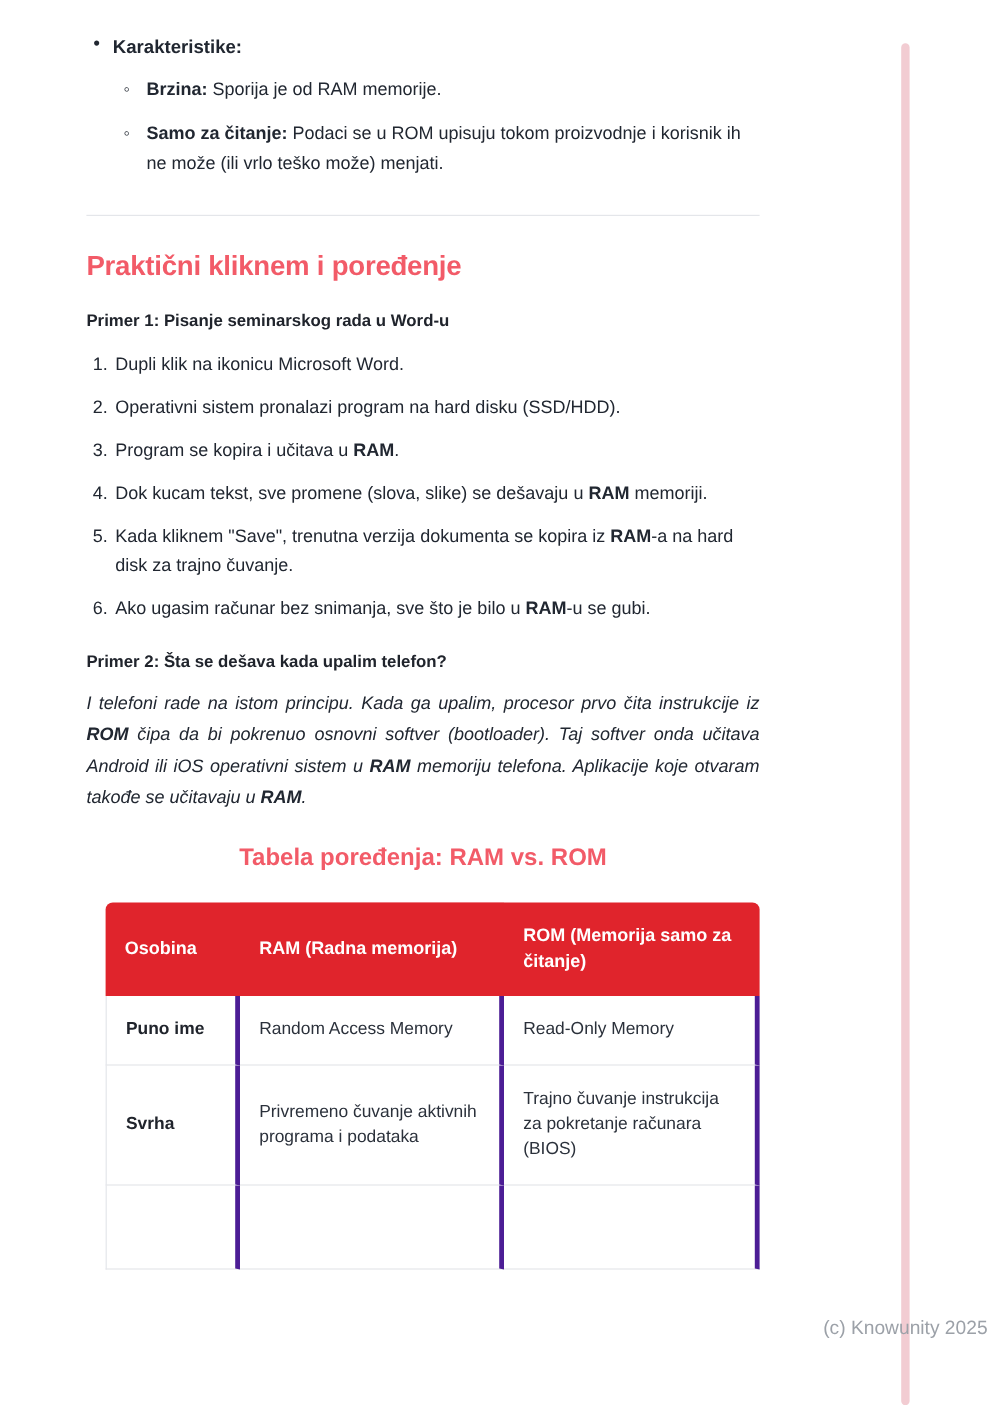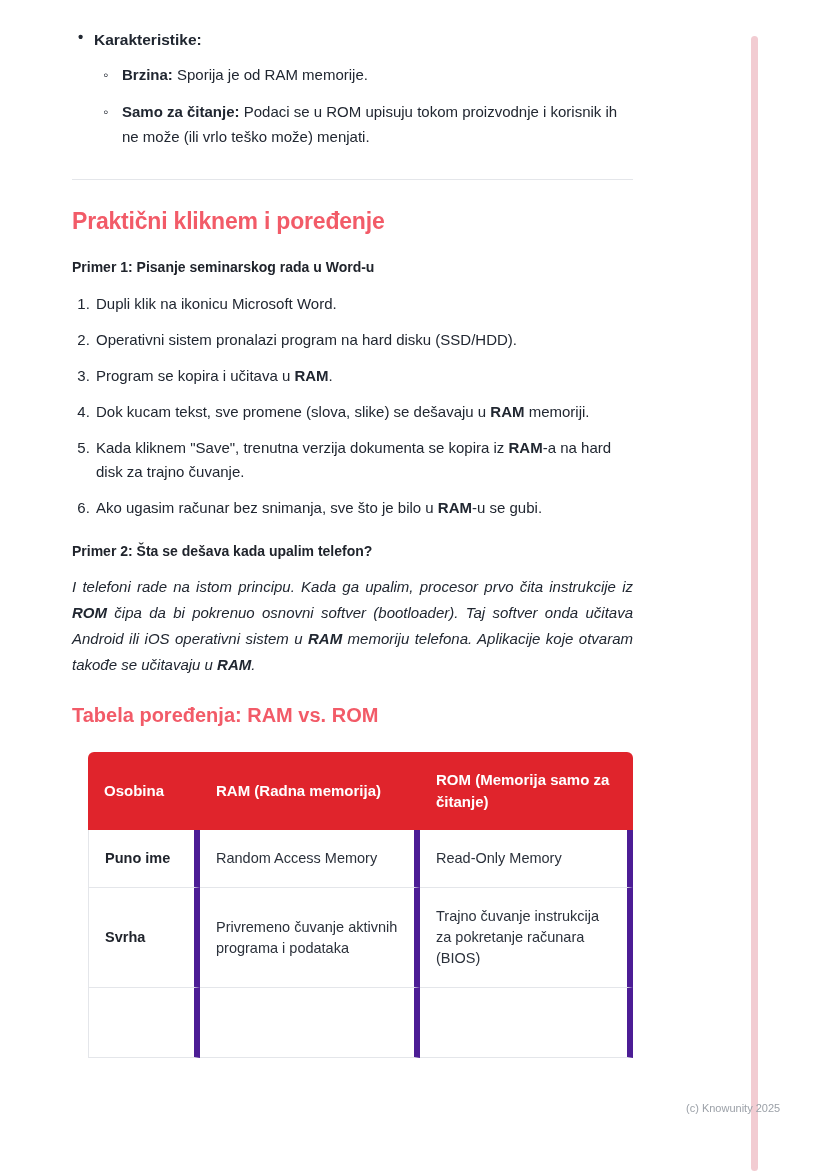--- a/index.html
+++ b/index.html
@@ -44,40 +44,41 @@
 
   ol.steps { margin: 14px 0 0 0; padding: 0 0 0 22px; }
   ol.steps > li { margin-bottom: 12px; line-height: 24px; padding-left: 2px; }
 
   p.body-par { margin: 12px 0 0 0; line-height: 26px; text-align: justify; font-style: italic; }
 
   h3.table-heading {
     margin: 24px 0 0 0;
     font-size: 20px; line-height: 26px; font-weight: 700;
     color: #f25b68;
+    text-align: center;
   }
 
   
   table.cmp {
     margin-top: 24px; width: 100%;
     border-collapse: separate; border-spacing: 0;
     table-layout: fixed;
     padding-left: 16px;
   }
   table.cmp thead th {
     background: #e0242c; color: #ffffff;
     font-size: 15px; font-weight: 700; text-align: left;
     padding: 17px 16px; line-height: 22px; vertical-align: middle;
     border: none;
   }
   table.cmp thead th:first-child { border-top-left-radius: 6px; }
   table.cmp thead th:last-child { border-top-right-radius: 6px; }
   table.cmp tbody th, table.cmp tbody td {
     border-bottom: 1px solid #e4e6ea;
-    border-right: 6px solid #4c1d95;
+    border-right: 4px solid #4c1d95;
     padding: 18px 16px;
     font-size: 14.5px; line-height: 21px;
     vertical-align: middle; text-align: left;
     color: #2b313b; font-weight: 400;
   }
   table.cmp tbody tr > *:first-child { border-left: 1px solid #e4e6ea; }
   table.cmp tbody th { font-weight: 700; color: #20242c; }
   table.cmp tr.partial > * { height: 70px; }
 
   
@@ -86,21 +87,21 @@
     left: 751px; top: 36px;
     width: 7px; height: 1135px;
     background: #f2ccd2;
     border-radius: 4px;
     z-index: 1;
   }
 
   .watermark {
     position: absolute;
     left: 686px; top: 1101px;
-    font-size: 11px; line-height: 14px;
+    font-size: 16px; line-height: 14px;
     color: #9ca1a8;
     z-index: 2;
     white-space: nowrap;
   }
 </style>
 </head>
 <body>
 
 <div class="page">
   <div class="content">

